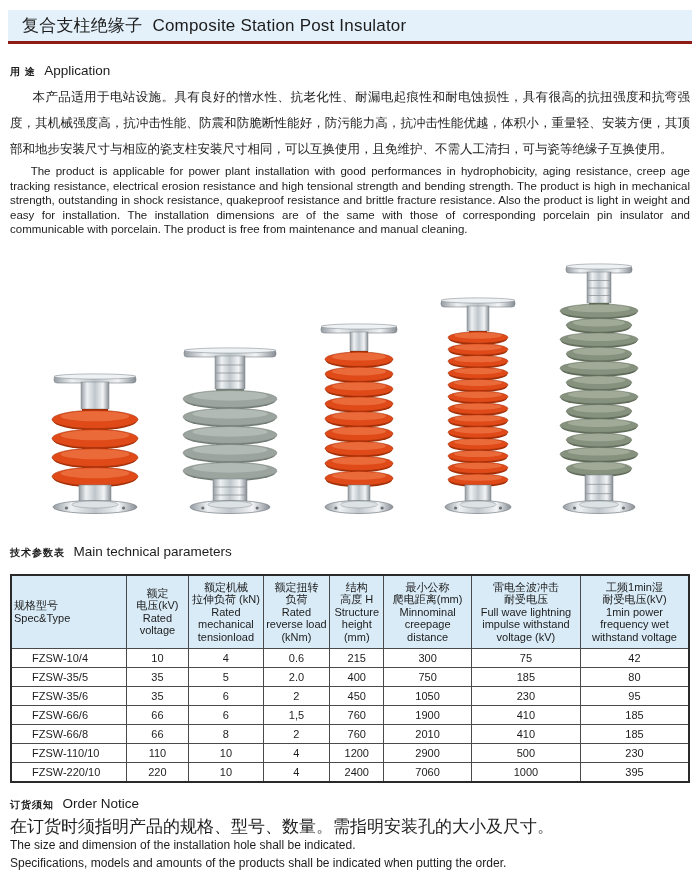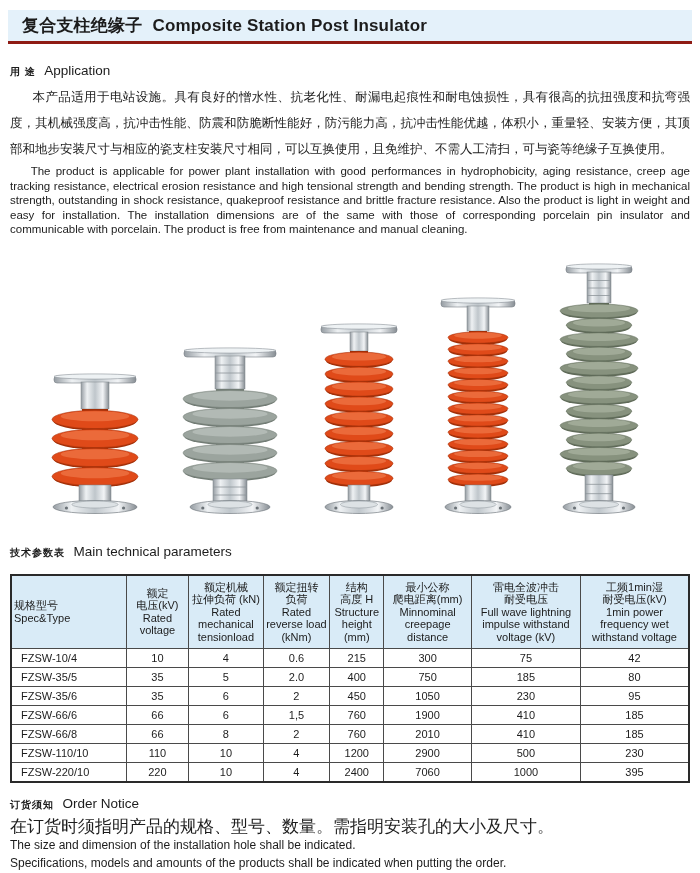--- a/index.html
+++ b/index.html
@@ -6,21 +6,21 @@
   body{
     width:700px;height:873px;overflow:hidden;
     font-family:"Liberation Sans","DejaVu Sans",sans-serif;
     color:#1c1c1c;position:relative;
   }
   .title-bar{
     margin:10px 8px 0 8px;
     background:#e4f1fa;
     border-bottom:3px solid #8e1b14;
     padding:5px 16px 4px 14px;
-    font-size:17px;font-weight:bold;line-height:22px;
+    font-size:17px;font-weight:normal;line-height:22px;
     letter-spacing:0.2px;
   }
   .title-bar .en{margin-left:10px;}
   .section{margin:0 10px;}
   .sec-heading{margin-top:16px;line-height:19px;}
   .sec-heading .zh{font-size:10px;font-weight:600;letter-spacing:1px;}
   .sec-heading .en{font-size:13.5px;font-weight:400;margin-left:4px;}
   .para-zh{
     margin:3px 0 0 0;font-size:12.5px;line-height:26px;
     text-align:justify;text-indent:1.8em;font-weight:500;
@@ -47,21 +47,21 @@
     padding:5px 2px;line-height:12.5px;
     text-align:center;vertical-align:middle;
   }
   table.params th:first-child{text-align:left;}
   table.params td{
     border:1px solid #4a4a4a;
     padding:3px 2px;height:12px;
     text-align:center;vertical-align:middle;
     line-height:12px;
   }
-  table.params td:first-child{text-align:left;padding-left:9px;}
+  table.params td:first-child{text-align:left;padding-left:20px;}
   .notice-line-zh{margin-top:3px;font-size:17px;line-height:19px;font-weight:500;}
   .notice-line-en{font-size:12px;line-height:18px;}
 </style>
 </head>
 <body>
 
 <div class="title-bar">
   <span class="zh">复合支柱绝缘子</span><span class="en">Composite Station Post Insulator</span>
 </div>
 

